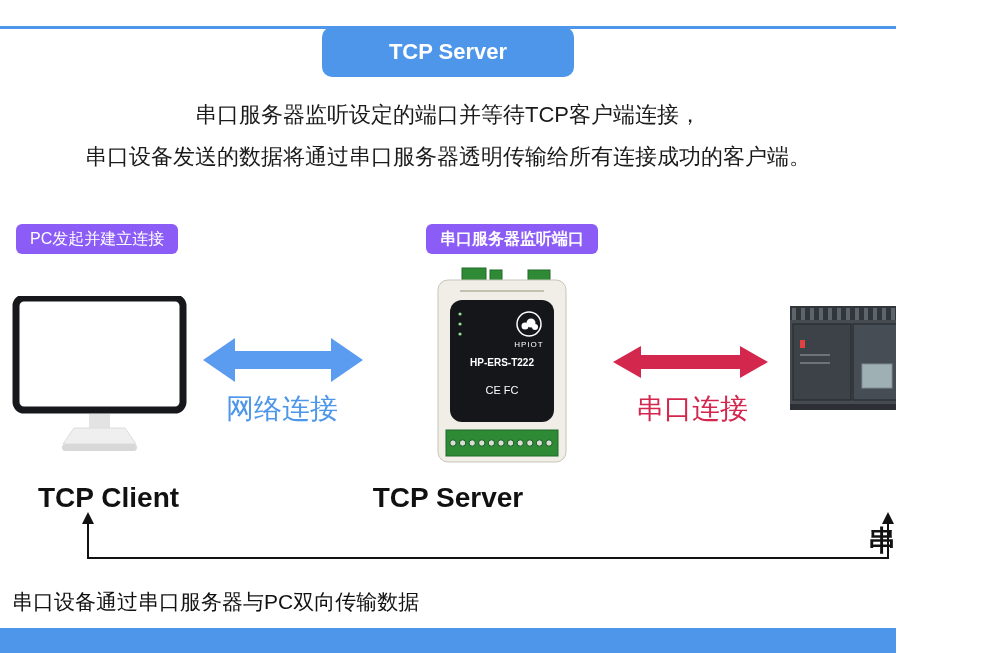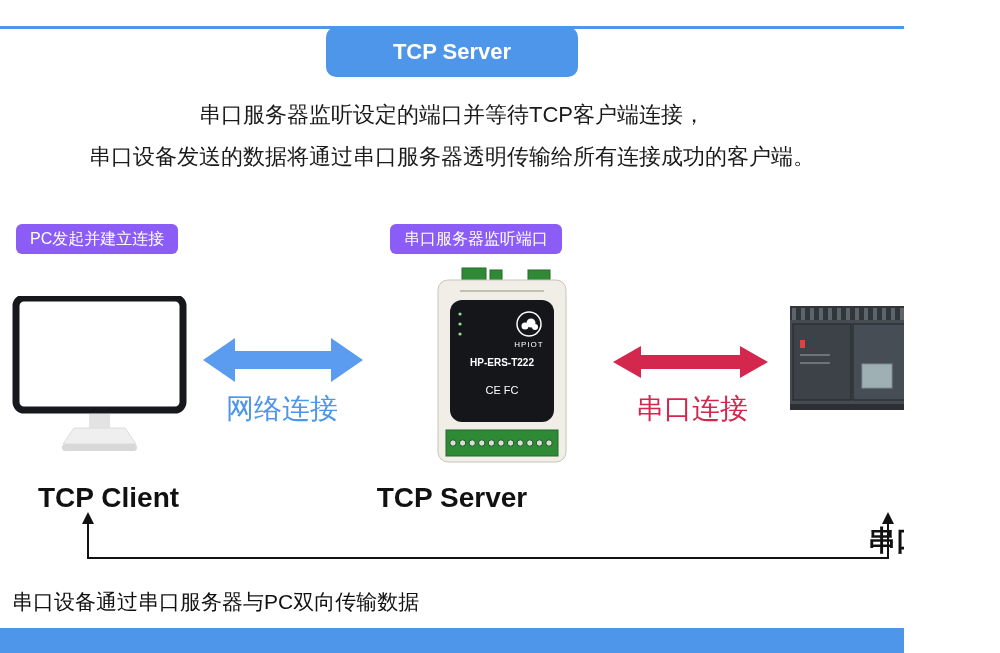--- a/index.html
+++ b/index.html
@@ -1,36 +1,36 @@
 <!DOCTYPE html>
 <html><head>
 <meta charset="utf-8">
 <style>
   html,body { margin:0; padding:0; background:#fff; }
   .page {
     position:relative; width:896px; height:653px; background:#ffffff;
-    font-family:"Liberation Sans", sans-serif; overflow:hidden; color:#111;padding-left:8px;
+    font-family:"Liberation Sans", sans-serif; overflow:hidden; color:#111;
   }
   .topline { position:absolute; top:26px; left:0; width:100%; height:3px; background:#4e96ea; }
   .banner {
     position:absolute; top:27px; left:50%; transform:translateX(-50%);
     width:252px; height:50px; background:#4e96ea; border-radius:10px;
     color:#fff; font-size:22px; font-weight:bold;
     display:flex; align-items:center; justify-content:center;
   }
   .desc {
     position:absolute; top:94px; left:0; width:100%;
     text-align:center; font-size:22px; line-height:42px; color:#1a1a1a;
   }
   .pill {
     position:absolute; top:224px; height:30px; line-height:30px; padding:0 14px;
     background:#8b5cf6; color:#fff; font-size:16px; border-radius:6px; white-space:nowrap;
   }
   .pill-left   { left:16px; }
-  .pill-center { left:390px; }
+  .pill-center { left:426px;font-weight:bold; }
 
   .figure { position:absolute; }
   .monitor { left:12px;  top:296px; }
   .device  { left:432px; top:266px; }
   .plc     { left:790px; top:306px; }
   .arrow-blue { left:203px; top:336px; }
   .arrow-red  { left:613px; top:342px; }
   .bracket    { left:0;    top:510px; }
 
   .conn-label { position:absolute; top:390px; font-size:28px; font-weight:500; white-space:nowrap; }

